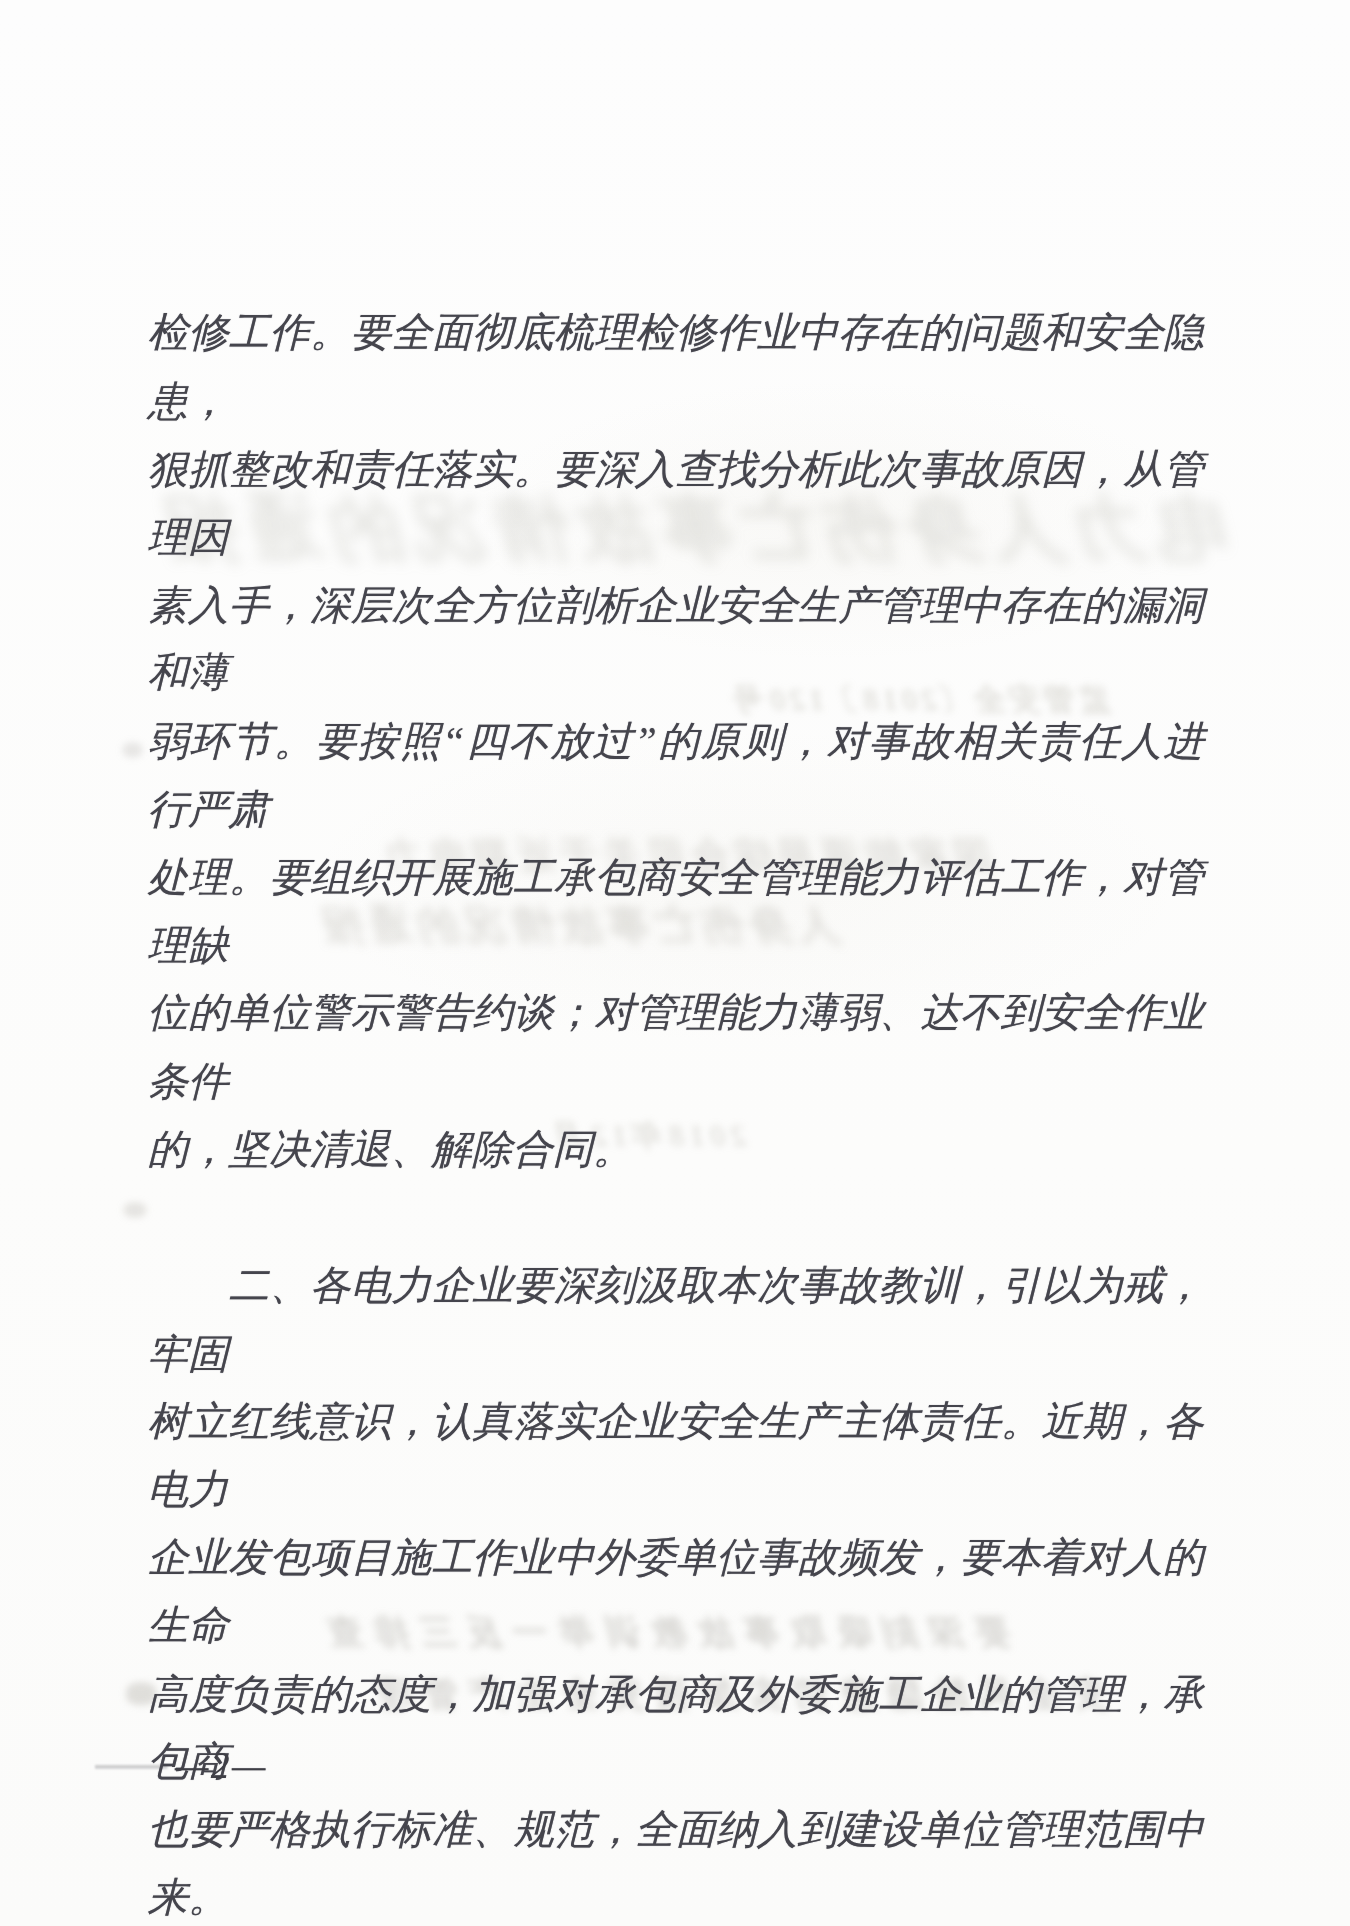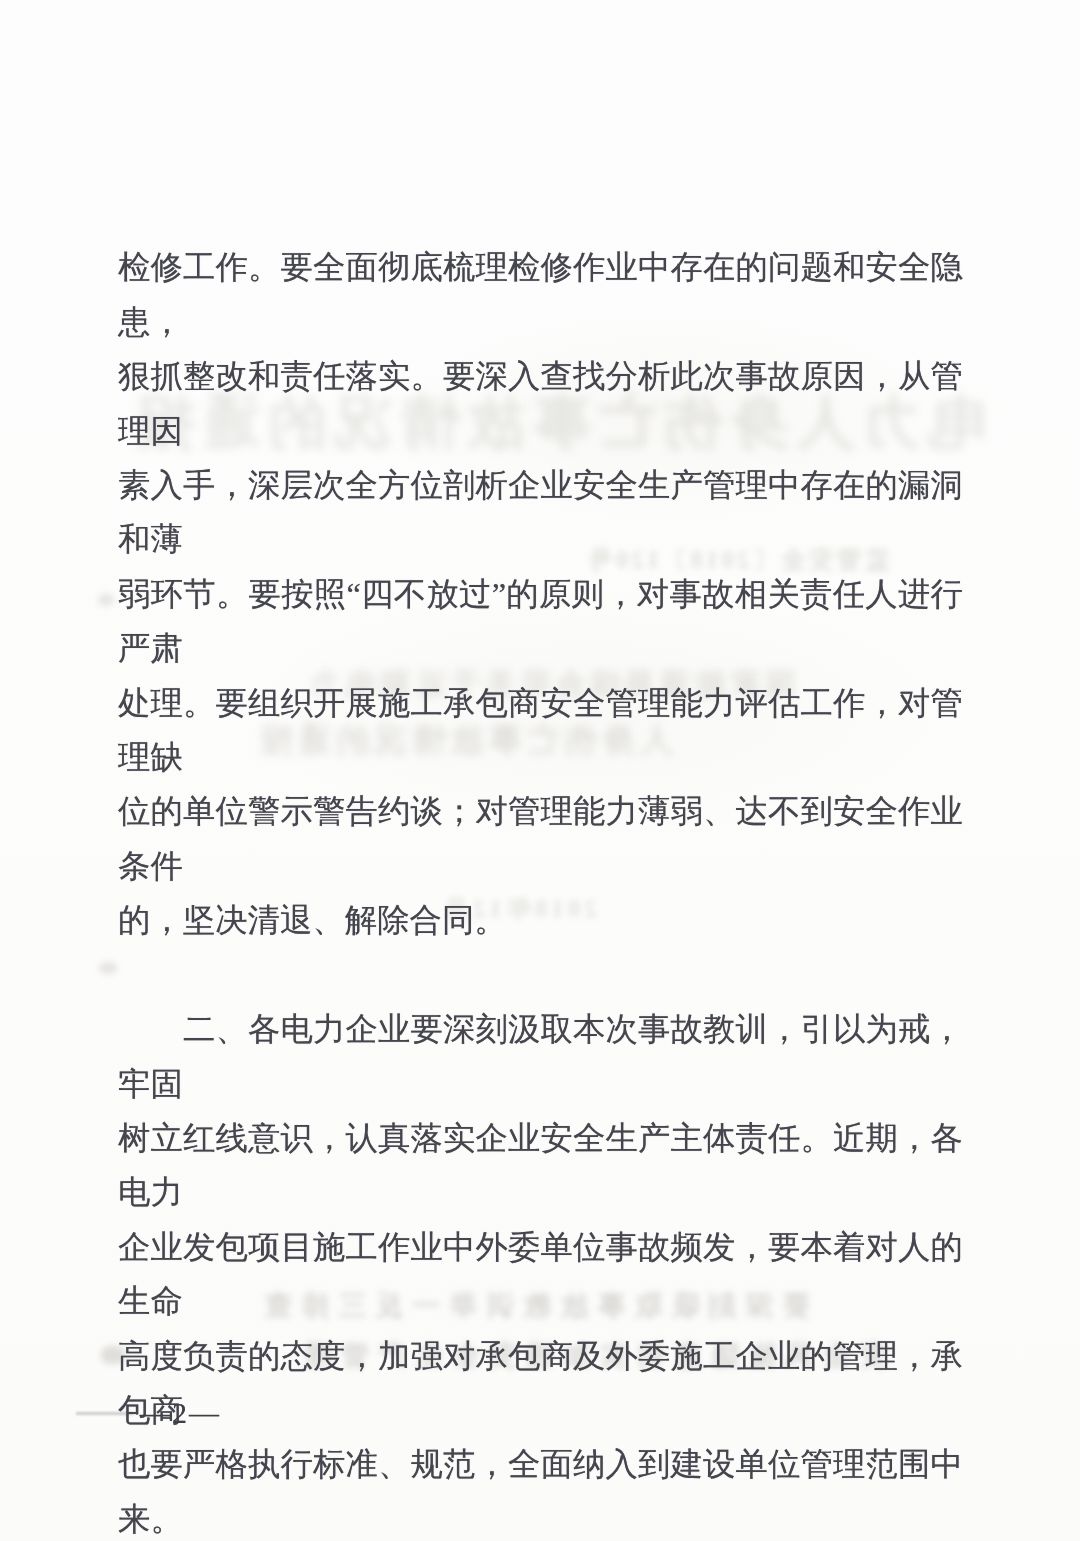--- a/index.html
+++ b/index.html
@@ -11,20 +11,21 @@
     position: relative;
     width: 1080px;
     height: 1541px;
     margin: 0 auto;
     overflow: hidden;
     background:
       radial-gradient(ellipse 420px 160px at 62% 27%, rgba(214,209,192,0.10), transparent 70%),
       radial-gradient(ellipse 500px 180px at 55% 46%, rgba(210,206,190,0.08), transparent 70%),
       linear-gradient(180deg, #fdfdfd 0%, #fcfcfb 60%, #fbfbfa 100%);
     font-family: "Liberation Serif", "DejaVu Serif", serif;
+    font-style: italic;
   }
 
   
   .doc-text {
     position: absolute;
     left: 118px;
     top: 186px;
     width: 845px;
     font-size: 32.4px;
     line-height: 54.4px;

